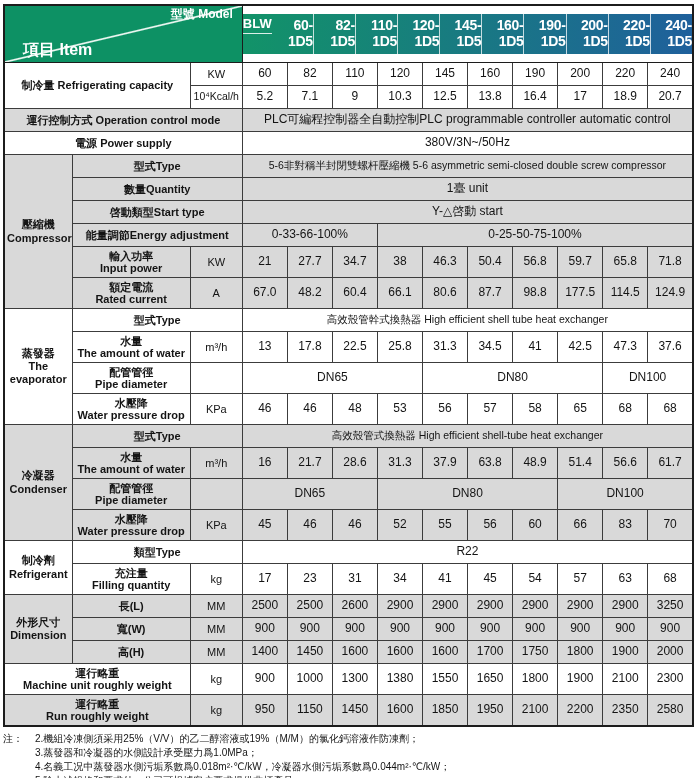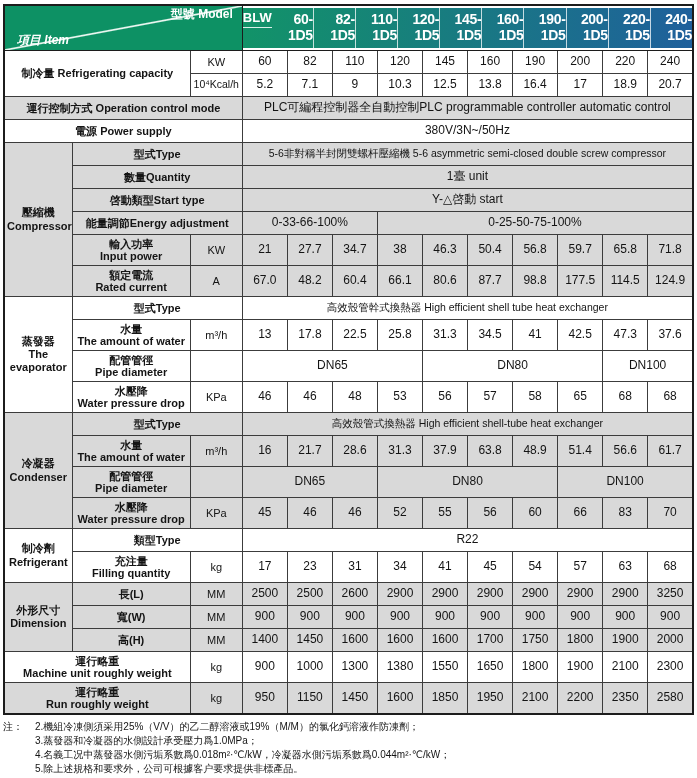--- a/index.html
+++ b/index.html
@@ -12,25 +12,25 @@
   tr.h1 td{height:20px;}
   tr.h2 td{height:28px;}
   tr.w td{background:#ffffff;}
   tr.g td{background:#d9d9d9;}
   .lbl{font-weight:bold;font-size:11px;}
   .sec{font-weight:bold;font-size:11px;line-height:1.2;}
   .unit{font-size:11px;}
   .v{font-size:12px;}
   .small{font-size:10.5px;}
   
-  td.diag-cell{position:relative;height:40px;padding:2px;background-color:#0d9164;
+  td.diag-cell{position:relative;height:40px;padding:8px;background-color:#0d9164;
     background-image:linear-gradient(to bottom right,rgba(0,0,0,0) calc(50% - 1.4px),#eaf6f0 calc(50% - .3px),#eaf6f0 calc(50% + .3px),rgba(0,0,0,0) calc(50% + 1.4px));
     color:#fff;border:1px solid #1c1c1c;}
   .model-label{position:absolute;top:2px;right:9px;font-weight:bold;font-size:12px;}
-  .item-label{position:absolute;bottom:3px;left:12px;font-weight:bold;font-size:12px;font-style:italic;}
+  .item-label{position:absolute;bottom:3px;left:18px;font-weight:bold;font-size:16px;}
   td.brand-cell{padding:0;height:40px;border:1px solid #1c1c1c;}
   .brand-block{height:40px;display:flex;flex-direction:row;background:linear-gradient(to right,#129368,#1f609c);color:#fff;font-weight:bold;}
   .brand-name{height:19px;line-height:19px;font-size:13px;text-align:center;border-bottom:1px solid rgba(255,255,255,.85);}
   .models-row{flex:1;display:flex;}
   .model{flex:1;display:flex;align-items:center;justify-content:center;font-size:14px;letter-spacing:-0.3px;border-left:1px solid rgba(255,255,255,.75);text-align:right;}
   .model:first-child{border-left:none;}
   
   .notes{margin-top:5px;}
   .note-block{display:flex;margin-top:3px;}
   .note-block .note-label{flex:0 0 32px;text-align:left;}

